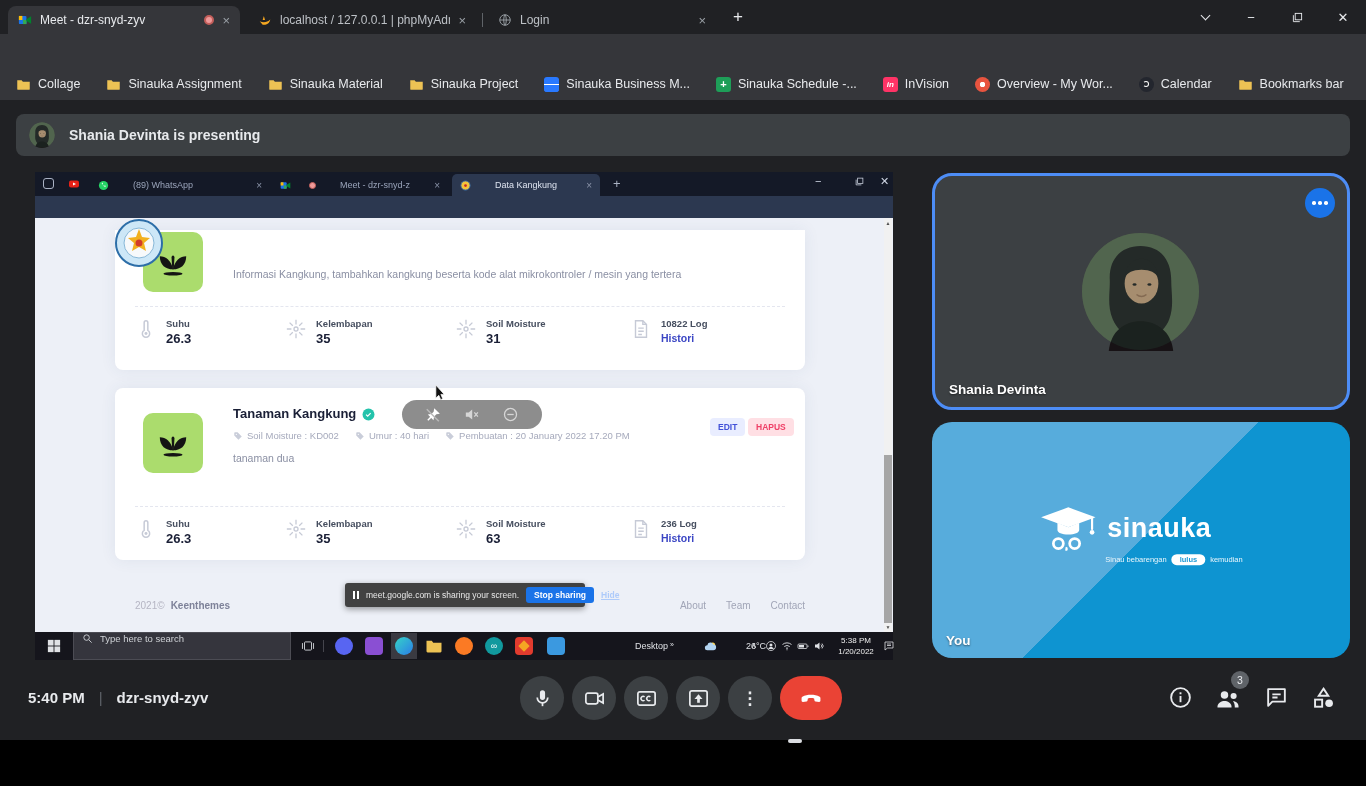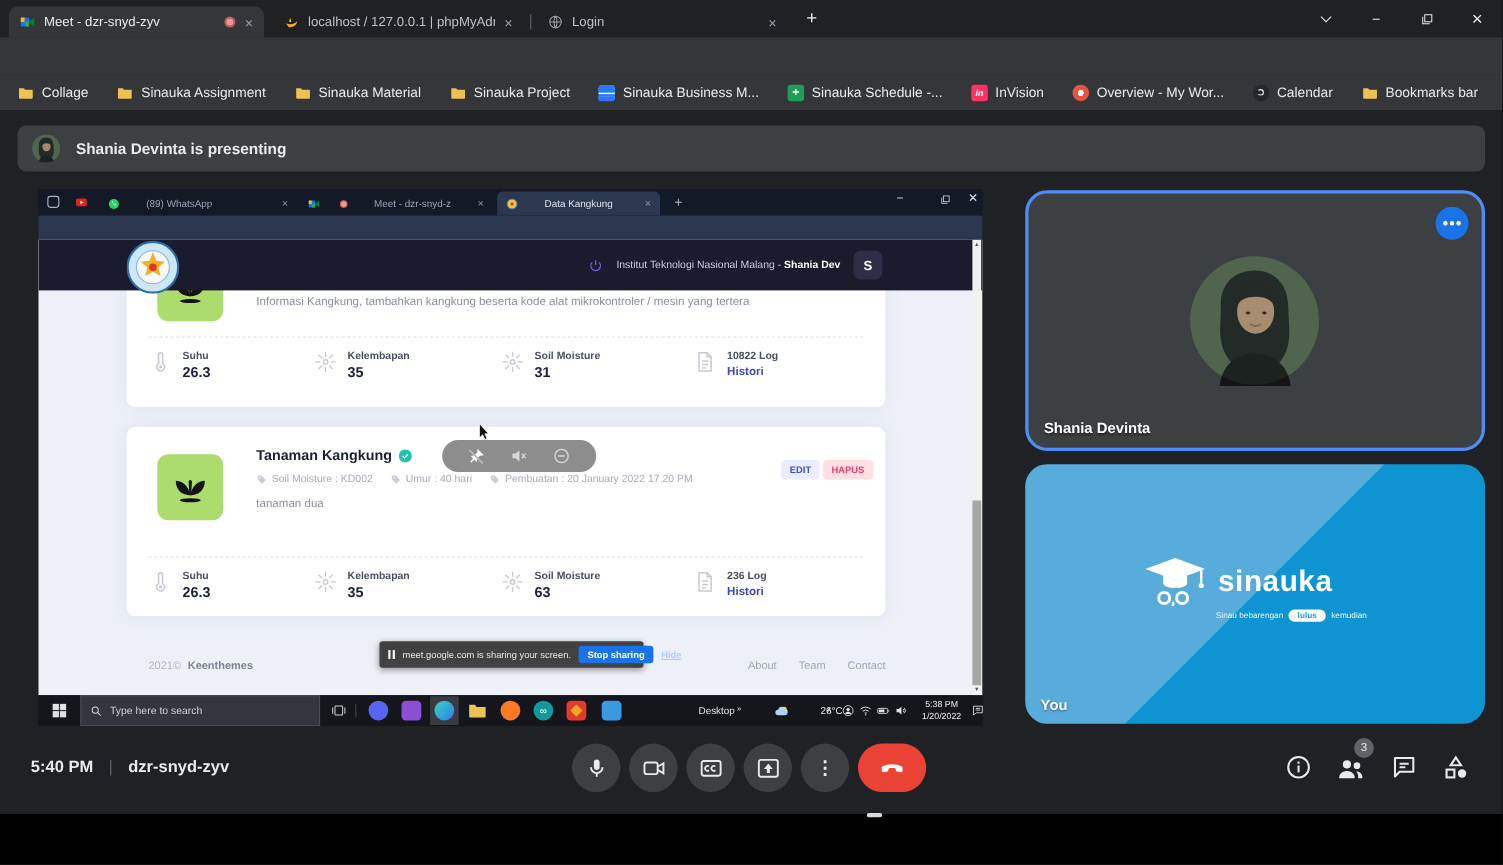--- a/index.html
+++ b/index.html
@@ -99,21 +99,21 @@
   .pausebars i{width:2px;height:8px;background:#fff}
   .stopbtn{background:#1a73e8;color:#fff;font-size:8.5px;font-weight:bold;padding:3px 8px;border-radius:3px;white-space:nowrap}
   .hidelink{color:#aecbfa;font-size:8.5px;font-weight:bold;text-decoration:underline}
   .meetpill{position:absolute;left:367px;top:182px;width:140px;height:29px;border-radius:15px;background:rgba(112,112,112,.8);display:flex;align-items:center;justify-content:space-around;padding:0 12px;z-index:6}
   .cursor{position:absolute;left:398px;top:167px;z-index:7}
   .sbtrack{position:absolute;left:849px;top:0;width:8px;height:414px;background:#f1f1f1;z-index:4}
   .sbthumb{position:absolute;left:0;top:237px;width:8px;height:168px;background:#a6a6a6}
   .sbarrow{position:absolute;left:0;width:8px;text-align:center;font-size:5px;color:#505050}
 
   .wtaskbar{position:absolute;left:0;top:460px;width:858px;height:28px;background:#15151c}
-  .wsearch{position:absolute;left:38px;top:0;width:218px;height:28px;background:#35353d;border:1px solid #4c4c54;display:flex;align-items:center;gap:7px;padding:0 8px}
+  .wsearch{position:absolute;left:38px;top:0;width:218px;height:28px;background:#35353d;border:1px solid #4c4c54;display:flex;gap:7px;padding:0 8px}
   .wsearch span{color:#cfd2d6;font-size:9.5px}
   .tk{position:absolute;top:5px;width:18px;height:18px;border-radius:4px}
   .tk-circ{border-radius:50%}
   .tray{color:#dfe1e5;font-size:9px}
   .trayclock{position:absolute;left:795px;top:3px;width:52px;color:#eee;font-size:8px;text-align:center;line-height:1.4}
 
   
   .avatar26{width:26px;height:26px;border-radius:50%;overflow:hidden;flex:none}
 </style>
 </head>
@@ -536,29 +536,20 @@
           <svg width="11" height="11" style="stroke:#c3cbda">
             <use href="#shareic"></use>
           </svg>
         </span>
       <span class="abs" style="left:822px;top:28px;width:13px;height:13px;border-radius:50%;background:#8a93a8"></span>
       <span class="e-ric" style="left:843px">⋯<i class="abs" style="width:5px;height:5px;border-radius:50%;background:#34c759;margin:-2px 0 0 -3px"></i></span>
     </div>
 
     <div class="site">
 
-      <div class="sheader">
-        <div class="hdr-right">
-          <svg width="13" height="13">
-              <use href="#poweric"></use>
-            </svg>
-          <span class="hdr-text"><span>Institut Teknologi Nasional Malang - </span><b>Shania Dev</b></span>
-          <span class="sbox">S</span>
-        </div>
-      </div>
       <svg class="logo48" viewBox="0 0 48 48">
           <use href="#itnlogo"></use>
         </svg>
 
       <div class="card" style="top:12px;height:140px;border-radius:0 0 8px 8px">
         <div class="plantbox" style="left:28px;top:2px">
             <svg width="44" height="44" viewBox="0 0 60 60">
               <use href="#plant"></use>
             </svg>
           </div>

